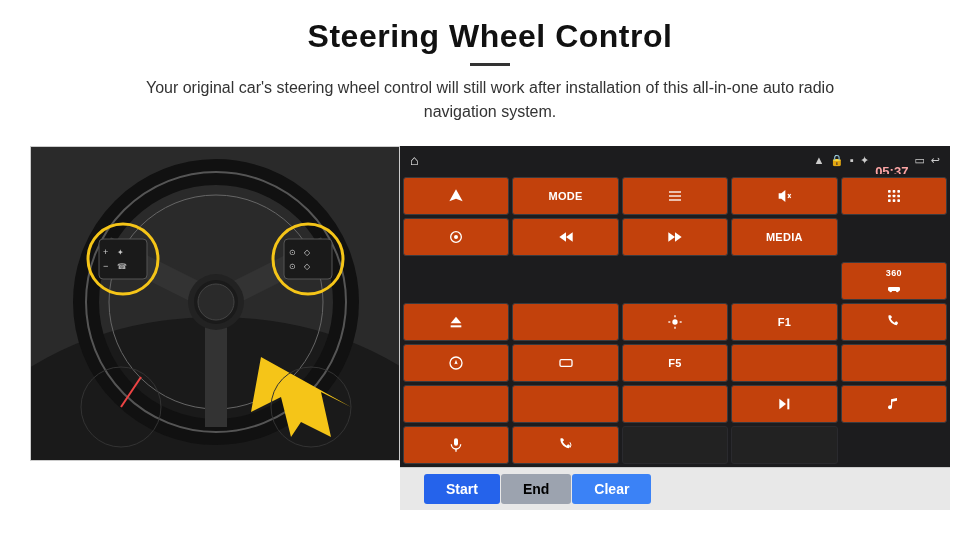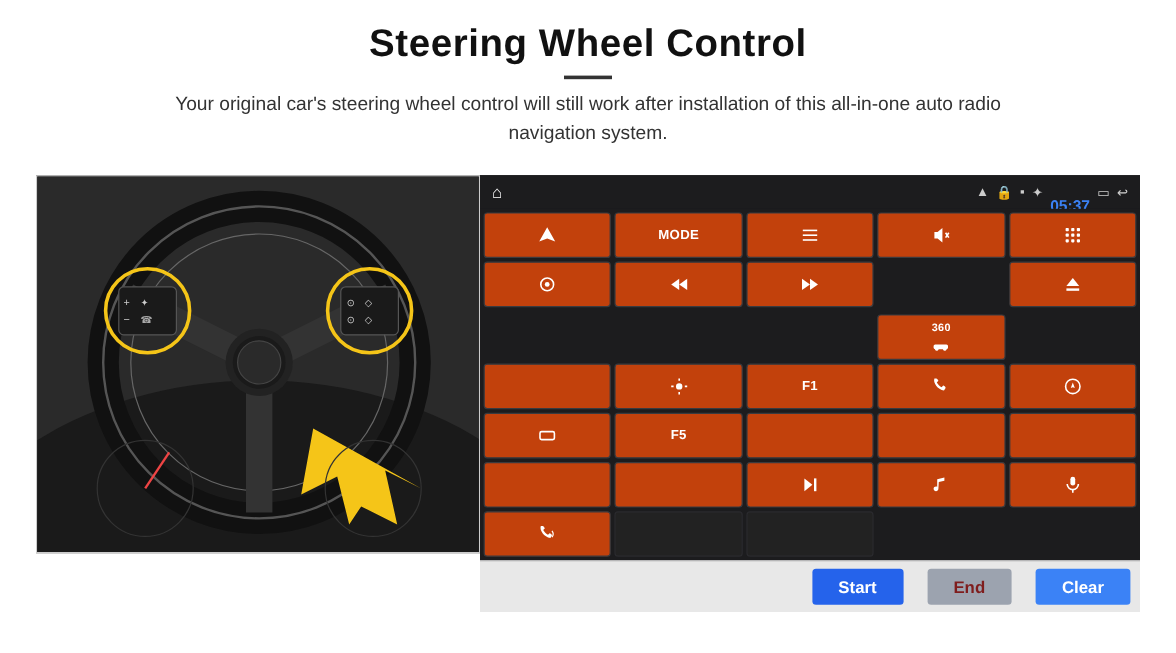--- a/index.html
+++ b/index.html
@@ -92,21 +92,21 @@
     .status-right {
       display: flex;
       align-items: center;
       gap: 6px;
       font-size: 12px;
       color: #fff;
     }
 
     .time-display {
       font-size: 13px;
-      color: #3b82f6;
+      color: #fca5a5;
       font-weight: bold;
       margin-top: 23px;
     }
 
     
     .button-grid {
       display: grid;
       grid-template-columns: repeat(5, 1fr);
       gap: 3px;
       padding: 3px;
@@ -131,45 +131,44 @@
 
     .ctrl-btn svg {
       width: 16px;
       height: 16px;
       fill: #fff;
     }
 
     
     .action-bar {
       display: flex;
-      justify-content: flex-end;
-      align-items: center;
-      padding: 6px 8px;
+      align-items: center;
+      padding: 6px 24px;
       background: #e8e8e8;
       border-top: 1px solid #ccc;
-      gap: 20px;
+      gap: 1px;
     }
 
     .action-btn {
       padding: 7px 22px;
       font-size: 14px;
       font-weight: bold;
       border: none;
       border-radius: 3px;
       cursor: pointer;
     }
 
     .btn-start {
       background: #2563eb;
       color: #fff;
     }
 
     .btn-end {
       background: #9ca3af;
-      color: #7f1d1d;
+      color: #000000;
     }
 
     .btn-clear {
       background: #3b82f6;
       color: #fff;
     }
   </style>
 </head>
 <body>
 
@@ -290,20 +289,21 @@
               <polygon points="12,5 2,12 12,19"></polygon>
               <polygon points="22,5 12,12 22,19"></polygon>
             </svg>
         </button>
         <button class="ctrl-btn">
           <svg viewBox="0 0 24 24">
               <polygon points="2,5 12,12 2,19"></polygon>
               <polygon points="12,5 22,12 12,19"></polygon>
             </svg>
         </button>
+        <button class="ctrl-btn">MEDIA</button>
 
         <button class="ctrl-btn" style="font-size:9px;flex-direction:column;gap:1px;margin-top:44px;">
           <span style="font-size:9px;font-weight:bold;">360</span>
           <svg viewBox="0 0 24 24" width="12" height="12">
               <rect x="3" y="12" width="18" height="6" rx="2"></rect>
               <circle cx="7" cy="18" r="2"></circle>
               <circle cx="17" cy="18" r="2"></circle>
             </svg>
         </button>
         <button class="ctrl-btn">

